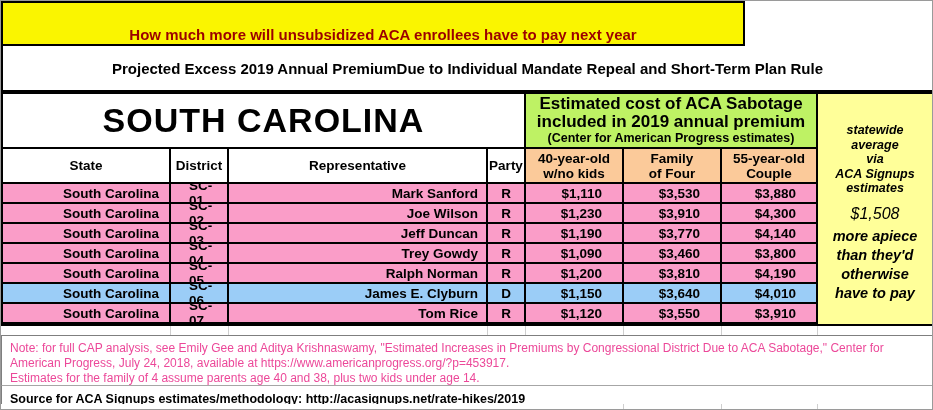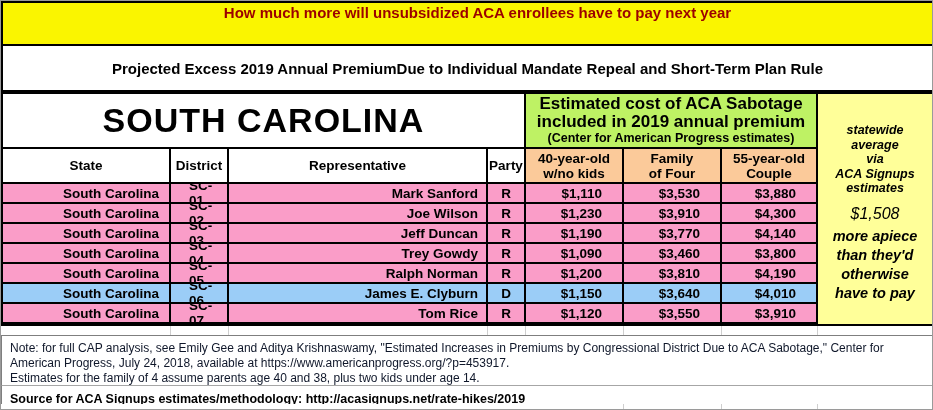--- a/index.html
+++ b/index.html
@@ -3,23 +3,23 @@
 <meta charset="utf-8">
 <style>
   * { margin:0; padding:0; box-sizing:border-box; }
   body { background:#e8e8e8; font-family:"Liberation Sans", sans-serif; }
   .frame{
     position:relative; width:933px; height:410px; background:#ffffff;
     border:1px solid #9a9a9a; overflow:hidden;
   }
   
   .banner{
-    position:absolute; left:0; top:0; width:933px; height:45px;
+    position:absolute; left:0; top:0; width:744px; height:45px;
     background:#FAF500; border:2px solid #000;
-    display:flex; flex-direction:column; justify-content:space-between; align-items:center;padding-left:20px;
+    display:flex; flex-direction:column; justify-content:flex-end; align-items:center;padding-left:20px;
   }
   .banner-line{ font-size:15px; font-weight:bold; color:#9B0000; line-height:19px; }
   
   .subtitle{
     position:absolute; left:0; top:45px; width:933px; height:46px;
     background:#fff; border:2px solid #000; border-top:none;
     display:flex; flex-direction:row; justify-content:center; align-items:center;
   }
   .subtitle-line{ font-size:15px; font-weight:bold; color:#000; line-height:19px; }
   
@@ -63,21 +63,21 @@
   .strip{ position:absolute; left:0; width:933px; background:#fff; }
   .strip-top{ top:325px; height:9px; }
   .strip-bottom{ top:403px; height:7px; }
   .vline{ position:absolute; top:0; bottom:0; width:1px; background:#cfcfcf; }
   
   .note{
     position:absolute; left:0; top:334px; width:933px; height:50px;
     border-top:1px solid #7f7f7f; border-left:1px solid #7f7f7f; border-right:1px solid #7f7f7f;
     background:#fff; padding:5px 8px 0 8px;
   }
-  .note p{ font-size:12px; line-height:15px; color:#0f172a; font-weight:normal; }
+  .note p{ font-size:12px; line-height:15px; color:#ec4899; font-weight:normal; }
   .source{
     position:absolute; left:0; top:384px; width:933px; height:28px;
     border-top:1px solid #a6a6a6; border-bottom:1px solid #a6a6a6;
     border-left:1px solid #7f7f7f; border-right:1px solid #7f7f7f;
     background:#fff; display:flex; align-items:center; padding-left:8px;
   }
   .source span{ font-size:12.5px; font-weight:bold; color:#000; }
 </style>
 </head>
 <body>

